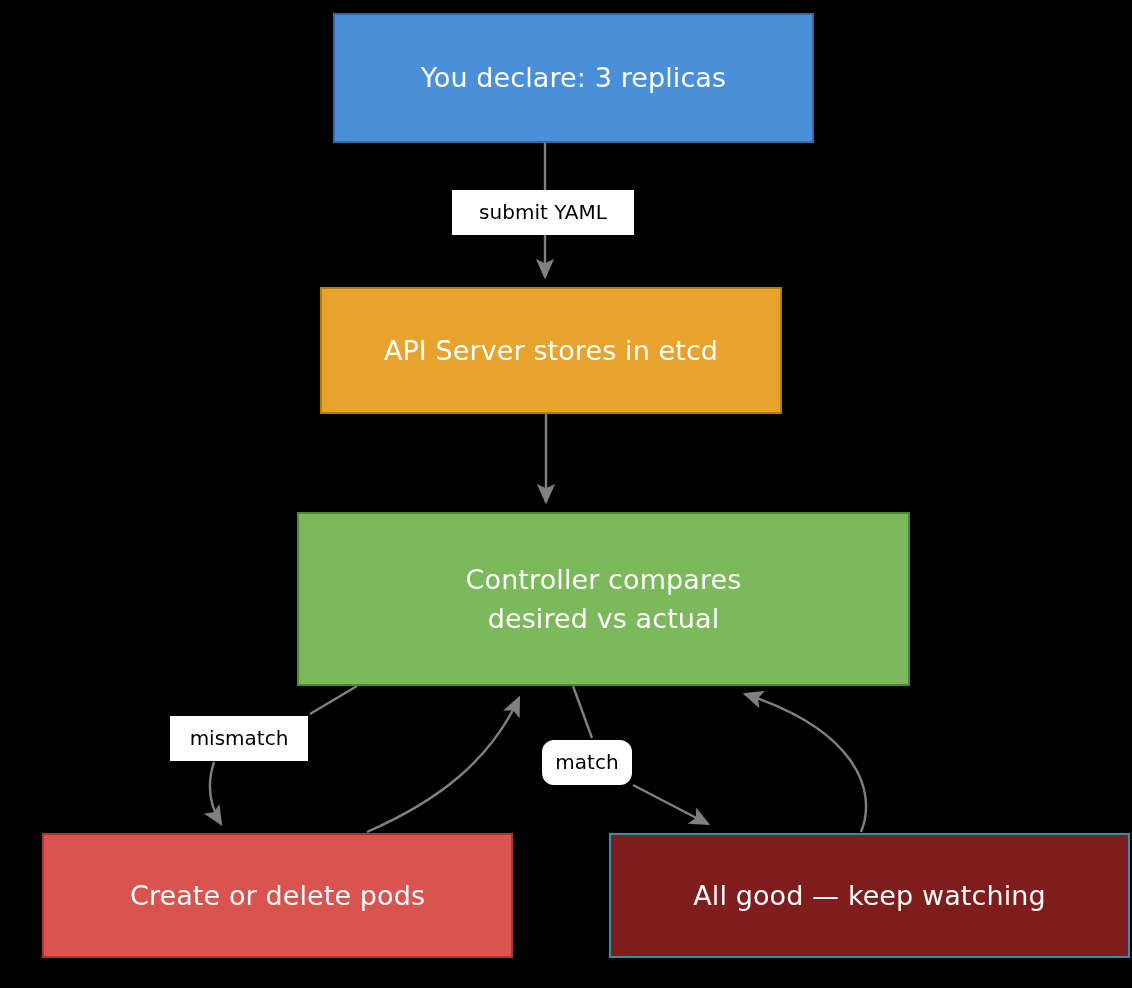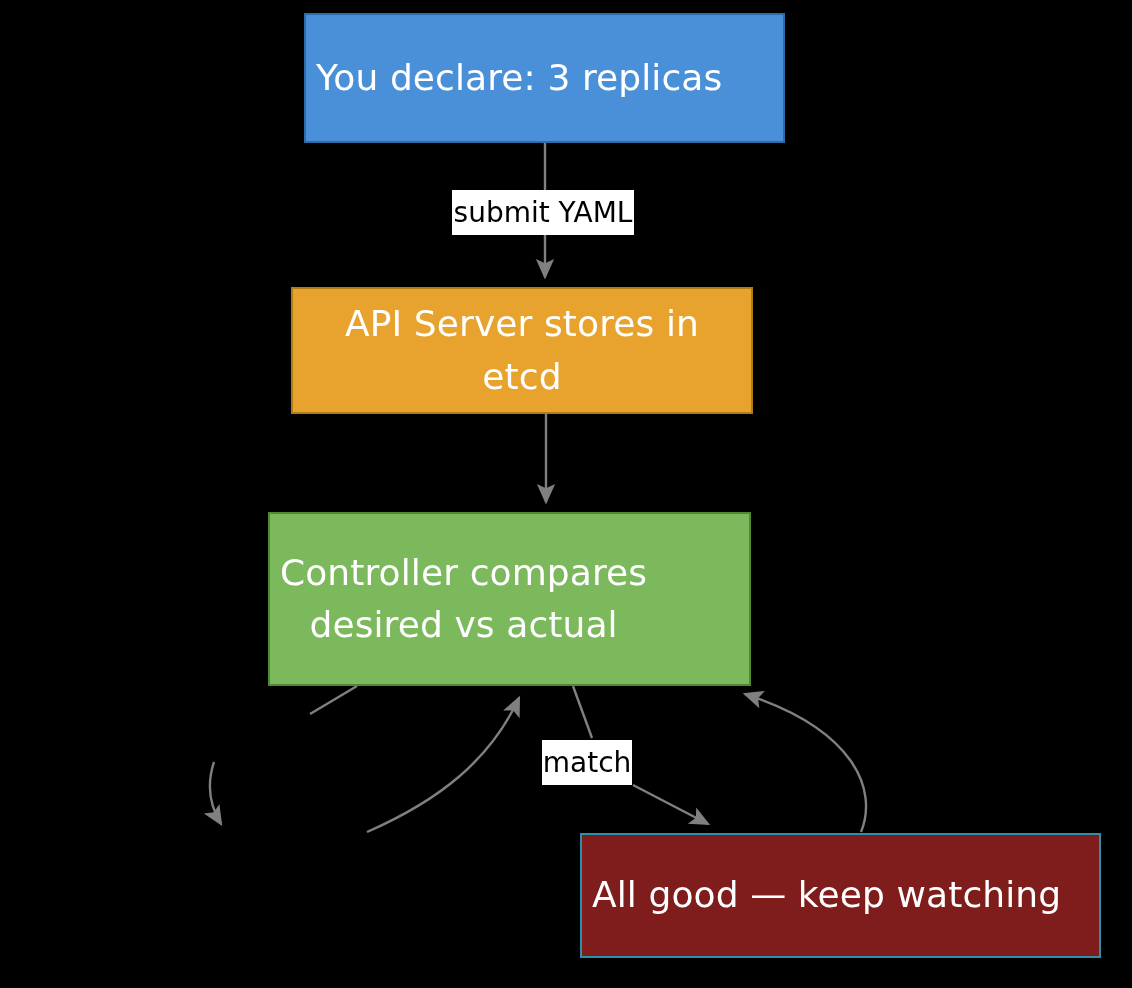--- a/index.html
+++ b/index.html
@@ -26,42 +26,43 @@
     top: 0;
     width: 1132px;
     height: 988px;
     pointer-events: none;
   }
   .node {
     position: absolute;
     box-sizing: border-box;
     display: flex;
     align-items: center;
-    justify-content: flex-start;
+    justify-content: center;
     text-align: center;
     color: #ffffff;
-    font-size: 36px;
+    font-size: 27px;
     line-height: 1.45;
     letter-spacing: 0.1px;
     border-style: solid;
     border-width: 2px;
     white-space: pre-line;
     font-family: "DejaVu Sans", sans-serif;
+    margin-left: 29px;
   }
   .node-label {
     display: block;
     white-space: pre-line;
     padding: 0 10px;
   }
   .edge-label {
     position: absolute;
     box-sizing: border-box;
     background: #ffffff;
     color: #000000;
-    font-size: 28px;
+    font-size: 20px;
     line-height: 45px;
     text-align: center;
     font-family: "DejaVu Sans", sans-serif;
     white-space: nowrap;
   }
 </style>
 </head>
 <body>
 
 <div id="diagram">
@@ -102,28 +103,32 @@
   </svg>
 
   <div class="node" id="node-declare" style="left:304px; top:13px; width:481px; height:130px; background:#4a90d9; border-color:#2d6ca6;">
     <span class="node-label">You declare: 3 replicas</span>
   </div>
 
   <div class="node" id="node-apiserver" style="left:291px; top:287px; width:462px; height:127px; background:#e8a32e; border-color:#b07c16;">
     <span class="node-label">API Server stores in etcd</span>
   </div>
 
-  <div class="node" id="node-controller" style="left:268px; top:512px; width:483px; height:174px; background:#7cb85c; border-color:#4f8a33;">
+  <div class="node" id="node-controller" style="left:268px; top:512px; width:613px; height:174px; background:#7cb85c; border-color:#4f8a33;">
     <span class="node-label">Controller compares
 desired vs actual</span>
   </div>
 
+  <div class="node" id="node-createdelete" style="left:13px; top:833px; width:471px; height:125px; background:#d9534f; border-color:#a93734;">
+    <span class="node-label">Create or delete pods</span>
+  </div>
 
   <div class="node" id="node-allgood" style="left:580px; top:833px; width:521px; height:125px; background:#7f1d1d; border-color:#2e8fad;">
     <span class="node-label">All good — keep watching</span>
   </div>
 
   <div class="edge-label" style="left:452px; top:190px; width:182px; height:45px;">submit YAML</div>
 
+  <div class="edge-label" style="left:170px; top:716px; width:138px; height:45px;">mismatch</div>
 
-  <div class="edge-label" style="left:542px; top:740px; width:90px; height:45px;">match</div>
+  <div class="edge-label" style="left:542px; top:740px; width:90px; height:45px;border-radius:12px;">match</div>
 
 </div>
 
 </body></html>

